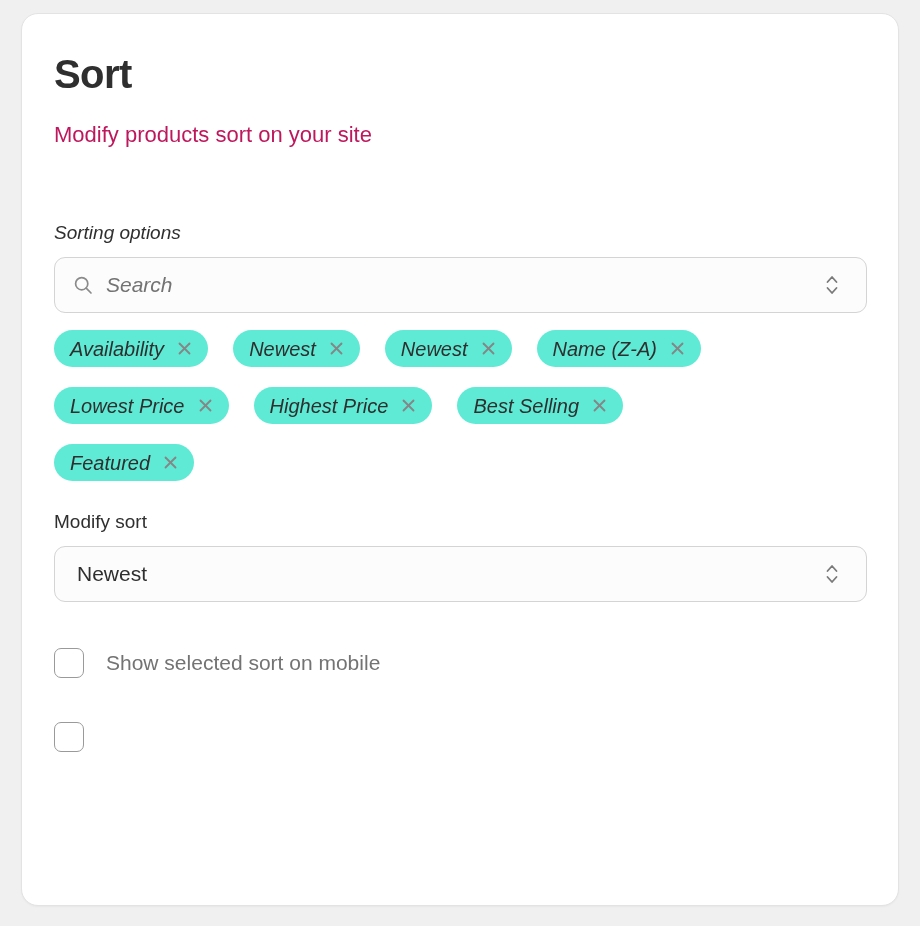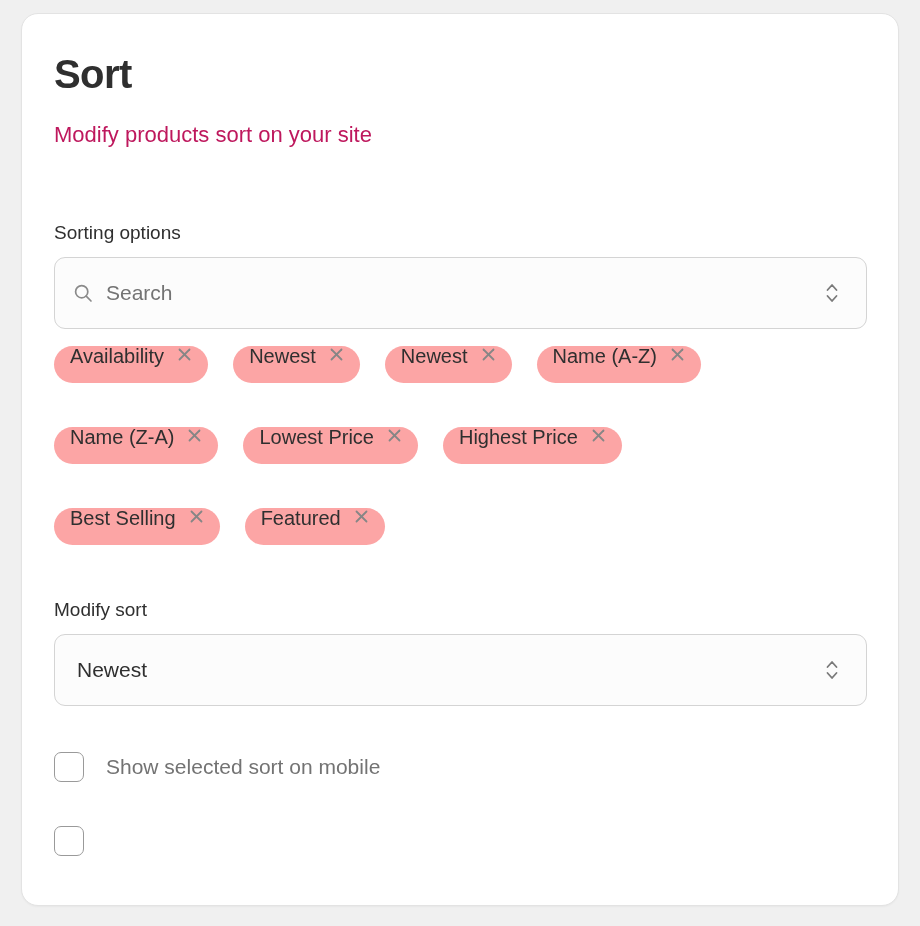--- a/index.html
+++ b/index.html
@@ -44,32 +44,33 @@
 
   .page-subtitle {
     font-size: 22px;
     color: #be185d;
     margin: 26px 0 0 0;
     line-height: 1.2;
   }
 
   .section {
     margin-top: 74px;
+    font-style: italic;
   }
 
   .field-label {
     font-size: 19px;
     color: #2f2f2f;
     margin: 0 0 12px 0;
     line-height: 1.2;
   }
 
   .control {
     position: relative;
-    height: 72px;
+    height: 56px;
     border: 1px solid #d4d4d4;
     border-radius: 11px;
     background: #fcfcfc;
     box-sizing: border-box;
     display: flex;
     align-items: center;
     cursor: pointer;
   }
 
   .control .search-icon {
@@ -104,26 +105,26 @@
 
   .tags {
     display: flex;
     flex-wrap: wrap;
     margin-top: 17px;
     width: 700px;
   }
 
   .tag {
     display: inline-flex;
-    align-items: flex-start;
+    align-items: center;
     height: 37px;
-    background: #fca5a5;
+    background: #5eead4;
     border-radius: 19px;
     padding: 0 15px 0 16px;
-    margin: 0 25px 44px 0;
+    margin: 0 25px 20px 0;
     box-sizing: border-box;
     cursor: default;
   }
 
   .tag-label {
     font-size: 20px;
     color: #2f2f2f;
     line-height: 1;
     white-space: nowrap;
   }
@@ -217,29 +218,20 @@
         <div class="tag">
           <span class="tag-label">Newest</span>
           <span class="tag-remove">
             <svg width="17" height="17" viewBox="0 0 17 17">
                 <line x1="3.5" y1="3.5" x2="13.5" y2="13.5" stroke="#868686" stroke-width="1.8" stroke-linecap="round"></line>
                 <line x1="13.5" y1="3.5" x2="3.5" y2="13.5" stroke="#868686" stroke-width="1.8" stroke-linecap="round"></line>
               </svg>
           </span>
         </div>
         <div class="tag">
-          <span class="tag-label">Name (A-Z)</span>
-          <span class="tag-remove">
-            <svg width="17" height="17" viewBox="0 0 17 17">
-                <line x1="3.5" y1="3.5" x2="13.5" y2="13.5" stroke="#868686" stroke-width="1.8" stroke-linecap="round"></line>
-                <line x1="13.5" y1="3.5" x2="3.5" y2="13.5" stroke="#868686" stroke-width="1.8" stroke-linecap="round"></line>
-              </svg>
-          </span>
-        </div>
-        <div class="tag">
           <span class="tag-label">Name (Z-A)</span>
           <span class="tag-remove">
             <svg width="17" height="17" viewBox="0 0 17 17">
                 <line x1="3.5" y1="3.5" x2="13.5" y2="13.5" stroke="#868686" stroke-width="1.8" stroke-linecap="round"></line>
                 <line x1="13.5" y1="3.5" x2="3.5" y2="13.5" stroke="#868686" stroke-width="1.8" stroke-linecap="round"></line>
               </svg>
           </span>
         </div>
         <div class="tag">
           <span class="tag-label">Lowest Price</span>

